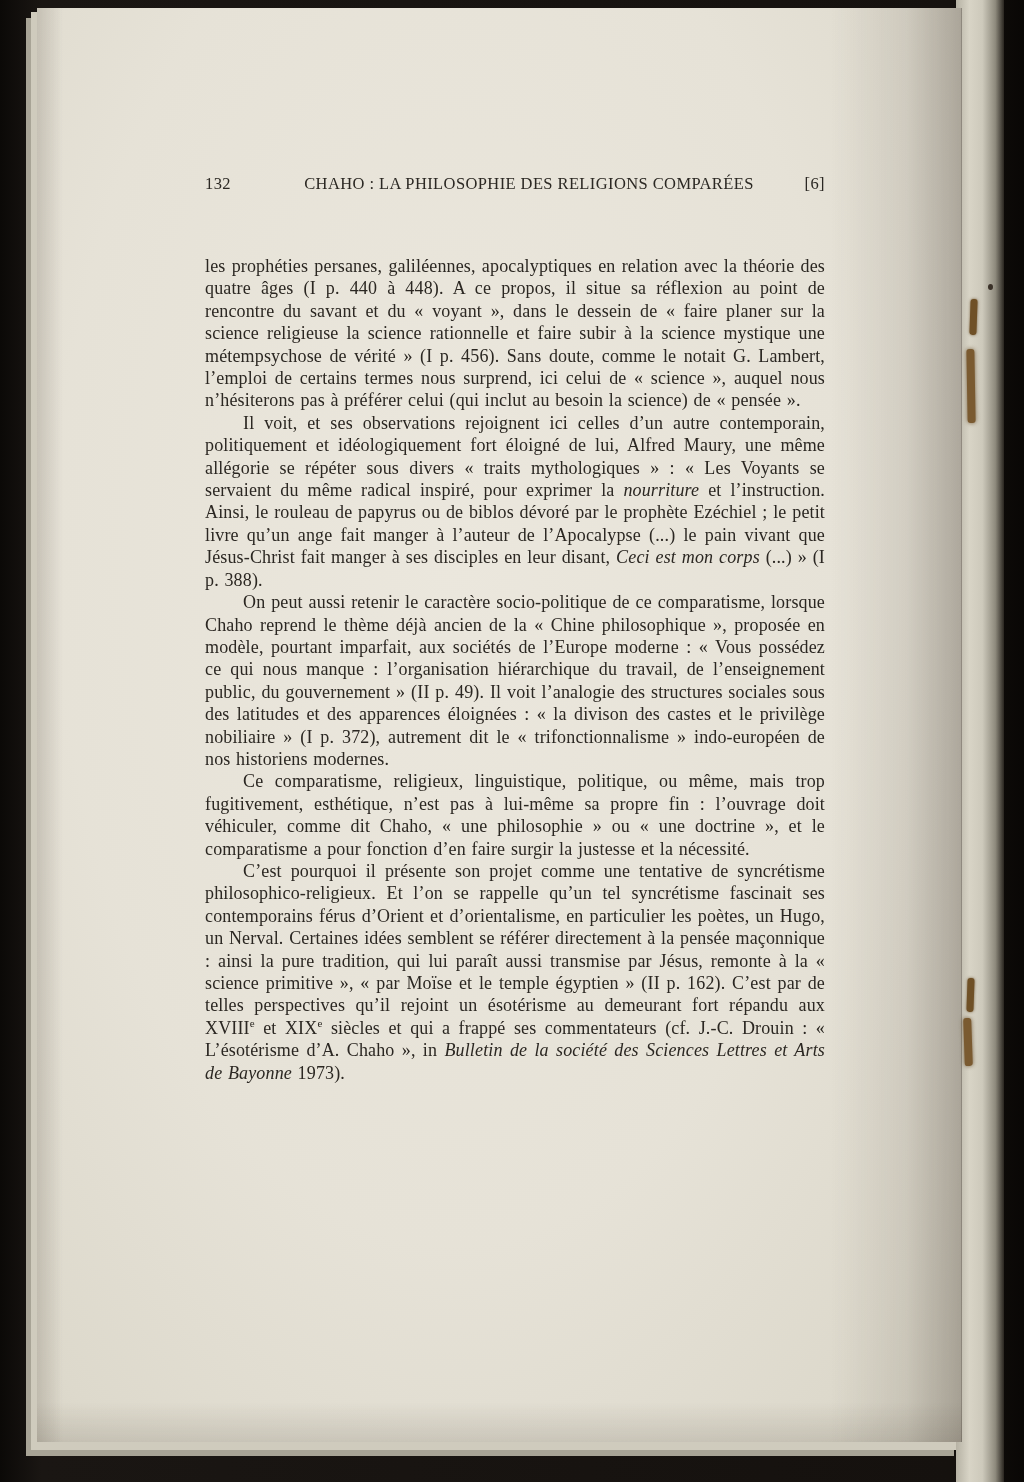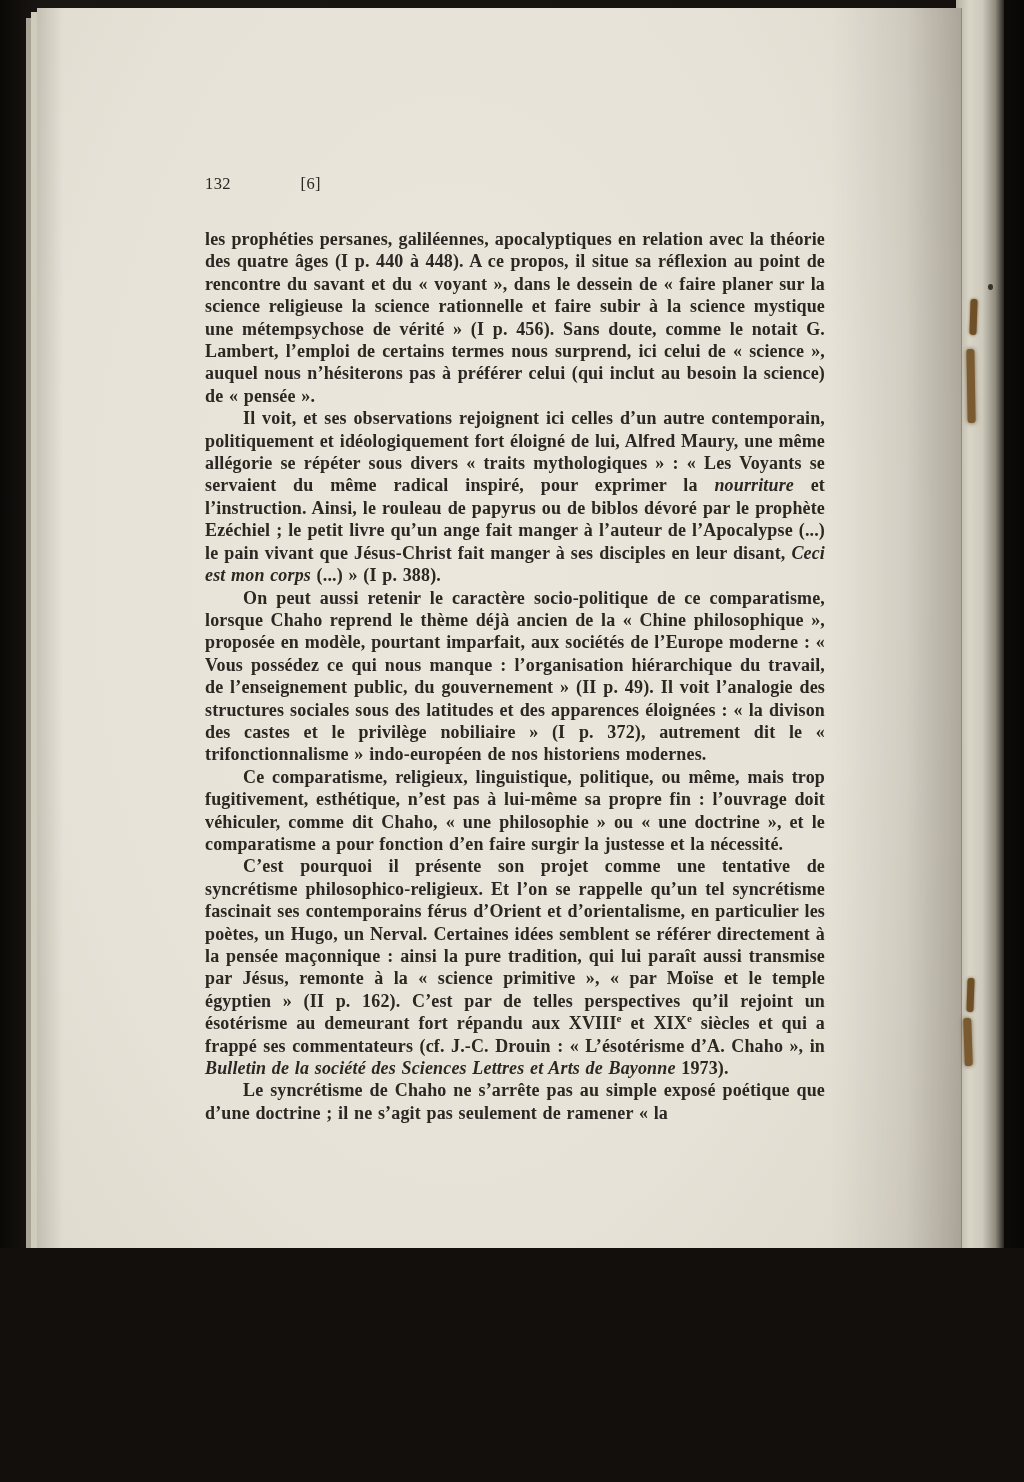--- a/index.html
+++ b/index.html
@@ -3,21 +3,21 @@
 <meta charset="utf-8">
 <style>
   * { margin:0; padding:0; box-sizing:border-box; }
   html,body { width:1024px; height:1482px; }
   body {
     background:#120f0c;
     font-family:"Liberation Serif","DejaVu Serif",serif;
     overflow:hidden;
   }
   .scene {
-    position:relative; width:1024px; height:1248px; overflow:hidden;
+    position:relative; width:1024px; height:1482px; overflow:hidden;
     background:linear-gradient(90deg,#0b0907 0%,#1a1613 4%,#15110e 93%,#090705 100%);
   }
   
   .under2 {
     position:absolute; left:26px; top:18px; width:928px; height:1438px;
     background:#a8a496;
   }
   .under1 {
     position:absolute; left:31px; top:12px; width:927px; height:1438px;
     background:#cfcbbd;
@@ -38,23 +38,23 @@
   }
   .page-header {
     position:absolute; left:168px; top:166px; width:620px;
     display:flex; align-items:baseline;
     color:#2b2823; font-size:16.5px; letter-spacing:0.4px; white-space:nowrap;
   }
   .page-header .num { width:72px; text-align:left; }
   .page-header .title { flex:1; text-align:center; }
   .page-header .mark { width:44px; text-align:right; }
   .body-text {
-    position:absolute; left:168px; top:220px; width:620px;
+    position:absolute; left:168px; top:247px; width:620px;
     color:#2b2722; font-size:18px; line-height:22.4px;
-    text-align:justify; letter-spacing:0.15px; word-spacing:1px;font-weight:bold;
+    text-align:justify; letter-spacing:0.15px; word-spacing:1px;
   }
   .para { margin:0; }
   .para.indent { text-indent:38px; }
   .body-text i { font-style:italic;margin-top:13px; }
   .body-text sup { font-size:11px; line-height:0; vertical-align:super; }
   
   .speck { position:absolute; border-radius:3px; }
   .s1 { left:970px; top:299px;  width:7px;  height:36px; background:#6f5026; box-shadow:0 0 3px rgba(90,62,28,0.8); transform:rotate(2deg); }
   .s2 { left:967px; top:349px;  width:8px;  height:74px; background:#7a5a30; box-shadow:0 0 4px rgba(95,68,32,0.8); transform:rotate(-1deg); }
   .s3 { left:967px; top:978px;  width:7px;  height:34px; background:#6f5026; box-shadow:0 0 3px rgba(90,62,28,0.8); transform:rotate(2deg); }
@@ -65,29 +65,29 @@
 <body>
 
 <div class="scene">
   <div class="under2"></div>
   <div class="under1"></div>
   <div class="next-page-edge"></div>
 
   <div class="page">
     <div class="page-header">
       <span class="num">132</span>
+      <span class="title">CHAHO : LA PHILOSOPHIE DES RELIGIONS COMPARÉES</span>
       <span class="mark">[6]</span>
     </div>
     <div class="body-text" lang="fr">
         <p class="para"><span>les prophéties persanes, galiléennes, apocalyptiques en relation avec la théorie des quatre âges (I p. 440 à 448). A ce propos, il situe sa réflexion au point de rencontre du savant et du « voyant », dans le dessein de « faire planer sur la science religieuse la science rationnelle et faire subir à la science mystique une métempsychose de vérité » (I p. 456). Sans doute, comme le notait G. Lambert, l’emploi de certains termes nous surprend, ici celui de « science », auquel nous n’hésiterons pas à préférer celui (qui inclut au besoin la science) de « pensée ».</span></p>
         <p class="para indent"><span>Il voit, et ses observations rejoignent ici celles d’un autre contemporain, politiquement et idéologiquement fort éloigné de lui, Alfred Maury, une même allégorie se répéter sous divers « traits mythologiques » : « Les Voyants se servaient du même radical inspiré, pour exprimer la </span><i>nourriture</i><span> et l’instruction. Ainsi, le rouleau de papyrus ou de biblos dévoré par le prophète Ezéchiel ; le petit livre qu’un ange fait manger à l’auteur de l’Apocalypse (...) le pain vivant que Jésus-Christ fait manger à ses disciples en leur disant, </span><i>Ceci est mon corps</i><span> (...) » (I p. 388).</span></p>
         <p class="para indent"><span>On peut aussi retenir le caractère socio-politique de ce comparatisme, lorsque Chaho reprend le thème déjà ancien de la « Chine philosophique », proposée en modèle, pourtant imparfait, aux sociétés de l’Europe moderne : « Vous possédez ce qui nous manque : l’organisation hiérarchique du travail, de l’enseignement public, du gouvernement » (II p. 49). Il voit l’analogie des structures sociales sous des latitudes et des apparences éloignées : « la divison des castes et le privilège nobiliaire » (I p. 372), autrement dit le « trifonctionnalisme » indo-européen de nos historiens modernes.</span></p>
         <p class="para indent"><span>Ce comparatisme, religieux, linguistique, politique, ou même, mais trop fugitivement, esthétique, n’est pas à lui-même sa propre fin : l’ouvrage doit véhiculer, comme dit Chaho, « une philosophie » ou « une doctrine », et le comparatisme a pour fonction d’en faire surgir la justesse et la nécessité.</span></p>
         <p class="para indent"><span>C’est pourquoi il présente son projet comme une tentative de syncrétisme philosophico-religieux. Et l’on se rappelle qu’un tel syncrétisme fascinait ses contemporains férus d’Orient et d’orientalisme, en particulier les poètes, un Hugo, un Nerval. Certaines idées semblent se référer directement à la pensée maçonnique : ainsi la pure tradition, qui lui paraît aussi transmise par Jésus, remonte à la « science primitive », « par Moïse et le temple égyptien » (II p. 162). C’est par de telles perspectives qu’il rejoint un ésotérisme au demeurant fort répandu aux XVIII</span><sup>e</sup><span> et XIX</span><sup>e</sup><span> siècles et qui a frappé ses commentateurs (cf. J.-C. Drouin : « L’ésotérisme d’A. Chaho », in </span><i>Bulletin de la société des Sciences Lettres et Arts de Bayonne</i><span> 1973).</span></p>
-        <p class="para indent"><span>Le syncrétisme de Chaho ne s’arrête pas au simple exposé poétique que d’une doctrine ; il ne s’agit pas seulement de ramener « la</span></p>
       </div>
   </div>
 
   <div class="speck s1"></div>
   <div class="speck s2"></div>
   <div class="speck s3"></div>
   <div class="speck s4"></div>
   <div class="speck dot1"></div>
 </div>
 

